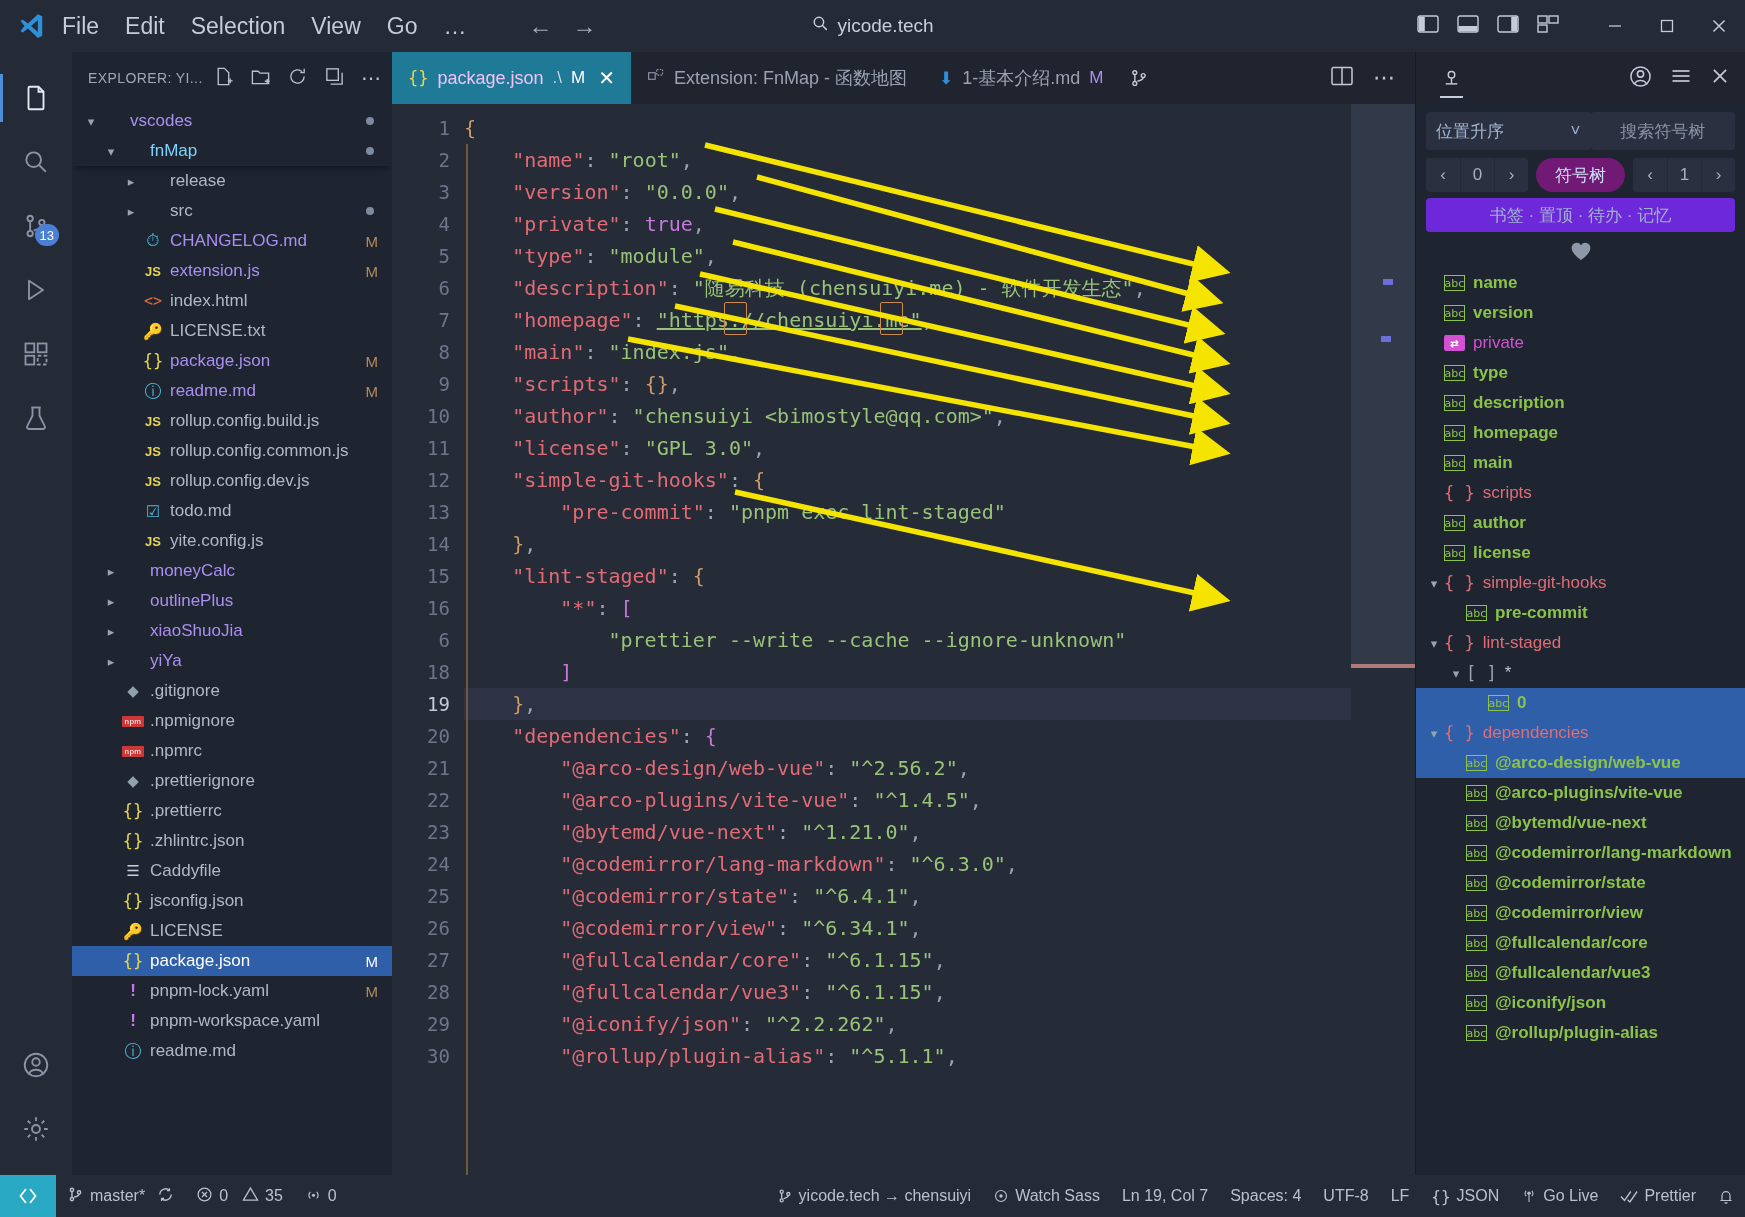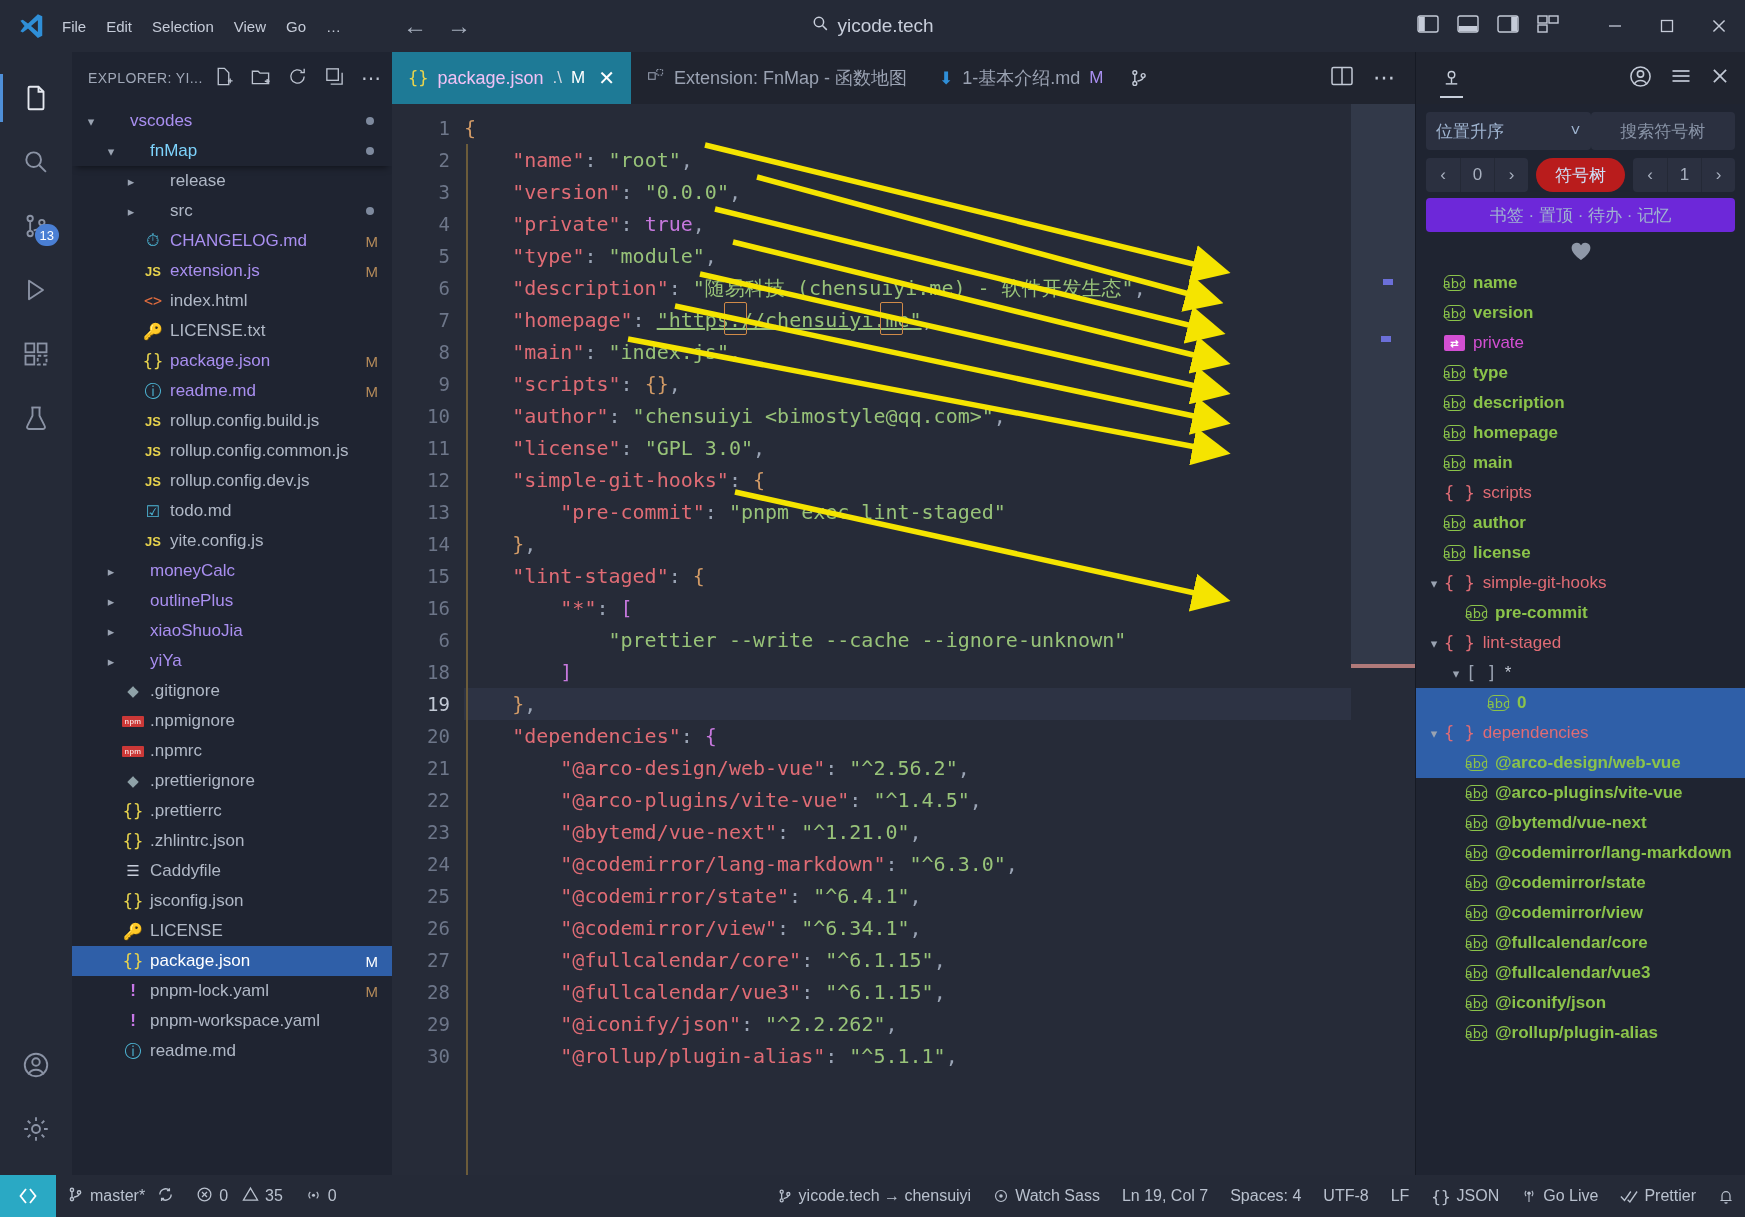--- a/index.html
+++ b/index.html
@@ -11,21 +11,21 @@
     -webkit-font-smoothing: antialiased;
   }
   .app { position: relative; width: 1745px; height: 1217px; background: #1e222e; display: flex; flex-direction: column; }
 
   
   .titlebar {
     height: 52px; background: #252a37; display: flex; align-items: center;
     flex: 0 0 52px; color: #a9b1c2; position: relative; z-index: 40;
   }
   .tb-logo { width: 62px; display: flex; align-items: center; justify-content: center; }
-  .tb-menu { display: flex; align-items: flex-end; gap: 20px; font-size: 15px; color: #c5cbd8; }
+  .tb-menu { display: flex; align-items: flex-end; gap: 26px; font-size: 23px; color: #c5cbd8; }
   .tb-menu span { cursor: default; }
   .tb-nav { display: flex; align-items: center; gap: 20px; margin-left: 62px; color: #a7afbe; font-size: 24px; }
   .tb-center {
     position: absolute; left: 50%; transform: translateX(-50%);
     display: flex; align-items: center; gap: 9px; font-size: 19px; color: #c8cedb;
   }
   .tb-right { margin-left: auto; display: flex; align-items: center; }
   .tb-icons { display: flex; align-items: center; gap: 18px; margin-right: 30px; color: #c5cbd8; }
   .win-btn { width: 52px; height: 52px; display: flex; align-items: center; justify-content: center; color: #c5cbd8; }
 
@@ -101,31 +101,31 @@
   .rp-tab::after { content:''; position:absolute; left:10px; right:10px; bottom:6px; height:2px; background:#c8cfdb; }
   .rp-actions { margin-left: auto; display: flex; align-items: center; gap: 16px; color: #c2c9d6; }
   .rp-toolbar { padding: 8px 10px 6px 10px; display: flex; flex-direction: column; gap: 8px; }
   .rp-row1 { display: flex; }
   .sortsel { flex: 1; height: 38px; background: #2b3040; border-radius: 4px; display: flex; align-items: center; justify-content: space-between; padding: 0 10px; font-size: 17px; color: #9fb4d0; }
   .searchbox { flex: 1; height: 38px; background: #2b3040; border-radius: 4px; display: flex; align-items: center; justify-content: center; font-size: 17px; color: #8893a6; }
   .rp-row2 { display: flex; gap: 8px; align-items: center; }
   .stepper { display: flex; background: #2b3040; border-radius: 4px; overflow: hidden; height: 34px; }
   .stepper div { width: 34px; display: flex; align-items: center; justify-content: center; font-size: 17px; color: #a8b0bf; }
   .stepper div + div { border-left: 1px solid #242936; }
-  .pill { flex: 1; height: 34px; border-radius: 17px; background: #b91c1c; color: #cfe0f7; display: flex; align-items: center; justify-content: center; font-size: 17px; }
+  .pill { flex: 1; height: 34px; border-radius: 17px; background: #701a75; color: #cfe0f7; display: flex; align-items: center; justify-content: center; font-size: 17px; }
   .rp-banner { height: 34px; background: #6d28d9; border-radius: 4px; display: flex; align-items: center; justify-content: center; font-size: 17px; color: #9fb4d0; margin: 0 10px; }
   .rp-fav { display: flex; justify-content: center; padding: 8px 0 4px; color: #8f98a8; font-size: 20px; }
   .symtree { flex: 1; overflow: hidden; padding-top: 2px; }
   .srow { height: 30px; display: flex; align-items: center; font-size: 17px; white-space: nowrap; padding-left: 6px; }
   .srow.sel { background: #2f5fa8; }
   .sch { width: 20px; display: inline-flex; justify-content: center; color: #9aa3b2; font-size: 13px; flex: 0 0 20px; }
   .abcicon {
     display: inline-flex; align-items: center; justify-content: center;
-    width: 21px; height: 16px; border: 1.6px solid #8bc34a; border-radius: 6px;
-    color: #8bc34a; font-size: 13px; font-family: "DejaVu Sans", sans-serif; margin-right: 8px; flex: 0 0 21px;
+    width: 21px; height: 16px; border: 1.6px solid #8bc34a; border-radius: 0;
+    color: #8bc34a; font-size: 11px; font-family: "DejaVu Sans", sans-serif; margin-right: 8px; flex: 0 0 21px;
   }
   .boolicon {
     display: inline-flex; align-items: center; justify-content: center;
     width: 21px; height: 16px; background: #d34fd3; border-radius: 2px;
     color: #fff; font-size: 10px; margin-right: 8px; flex: 0 0 21px; font-weight: bold;
   }
   .objicon { color: #e06c75; margin-right: 8px; font-family: "DejaVu Sans Mono", monospace; }
   .arricon { color: #9aa3b2; margin-right: 8px; font-family: "DejaVu Sans Mono", monospace; }
   .slbl-str { color: #8bc34a; font-weight: bold; }
   .slbl-obj { color: #e06c75; }

